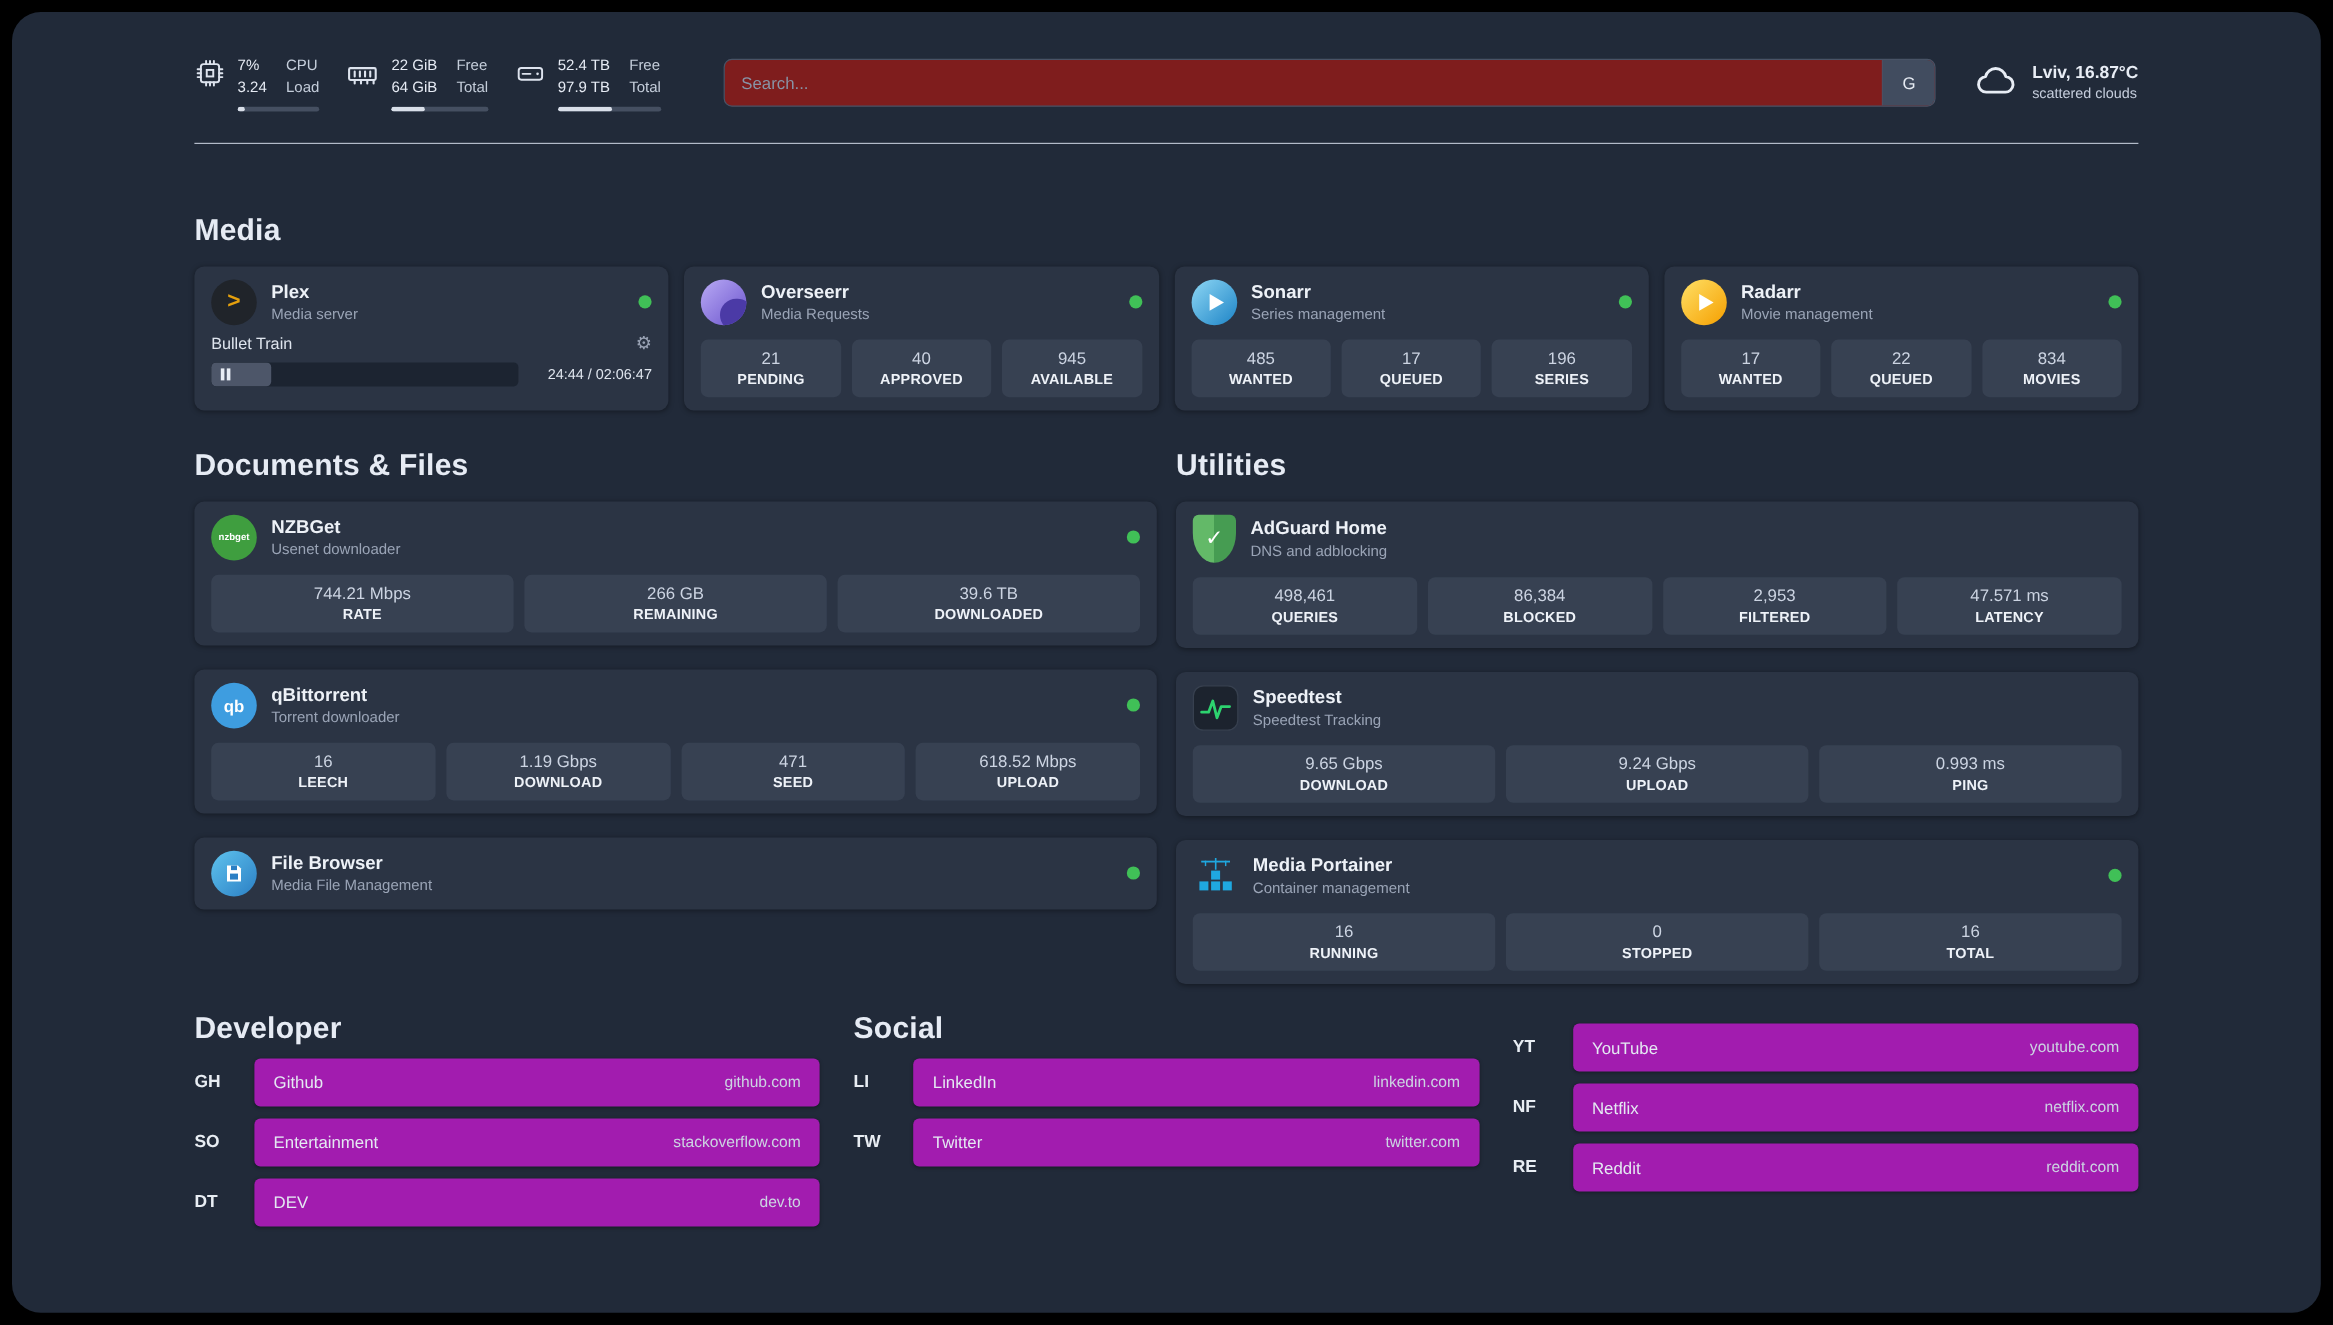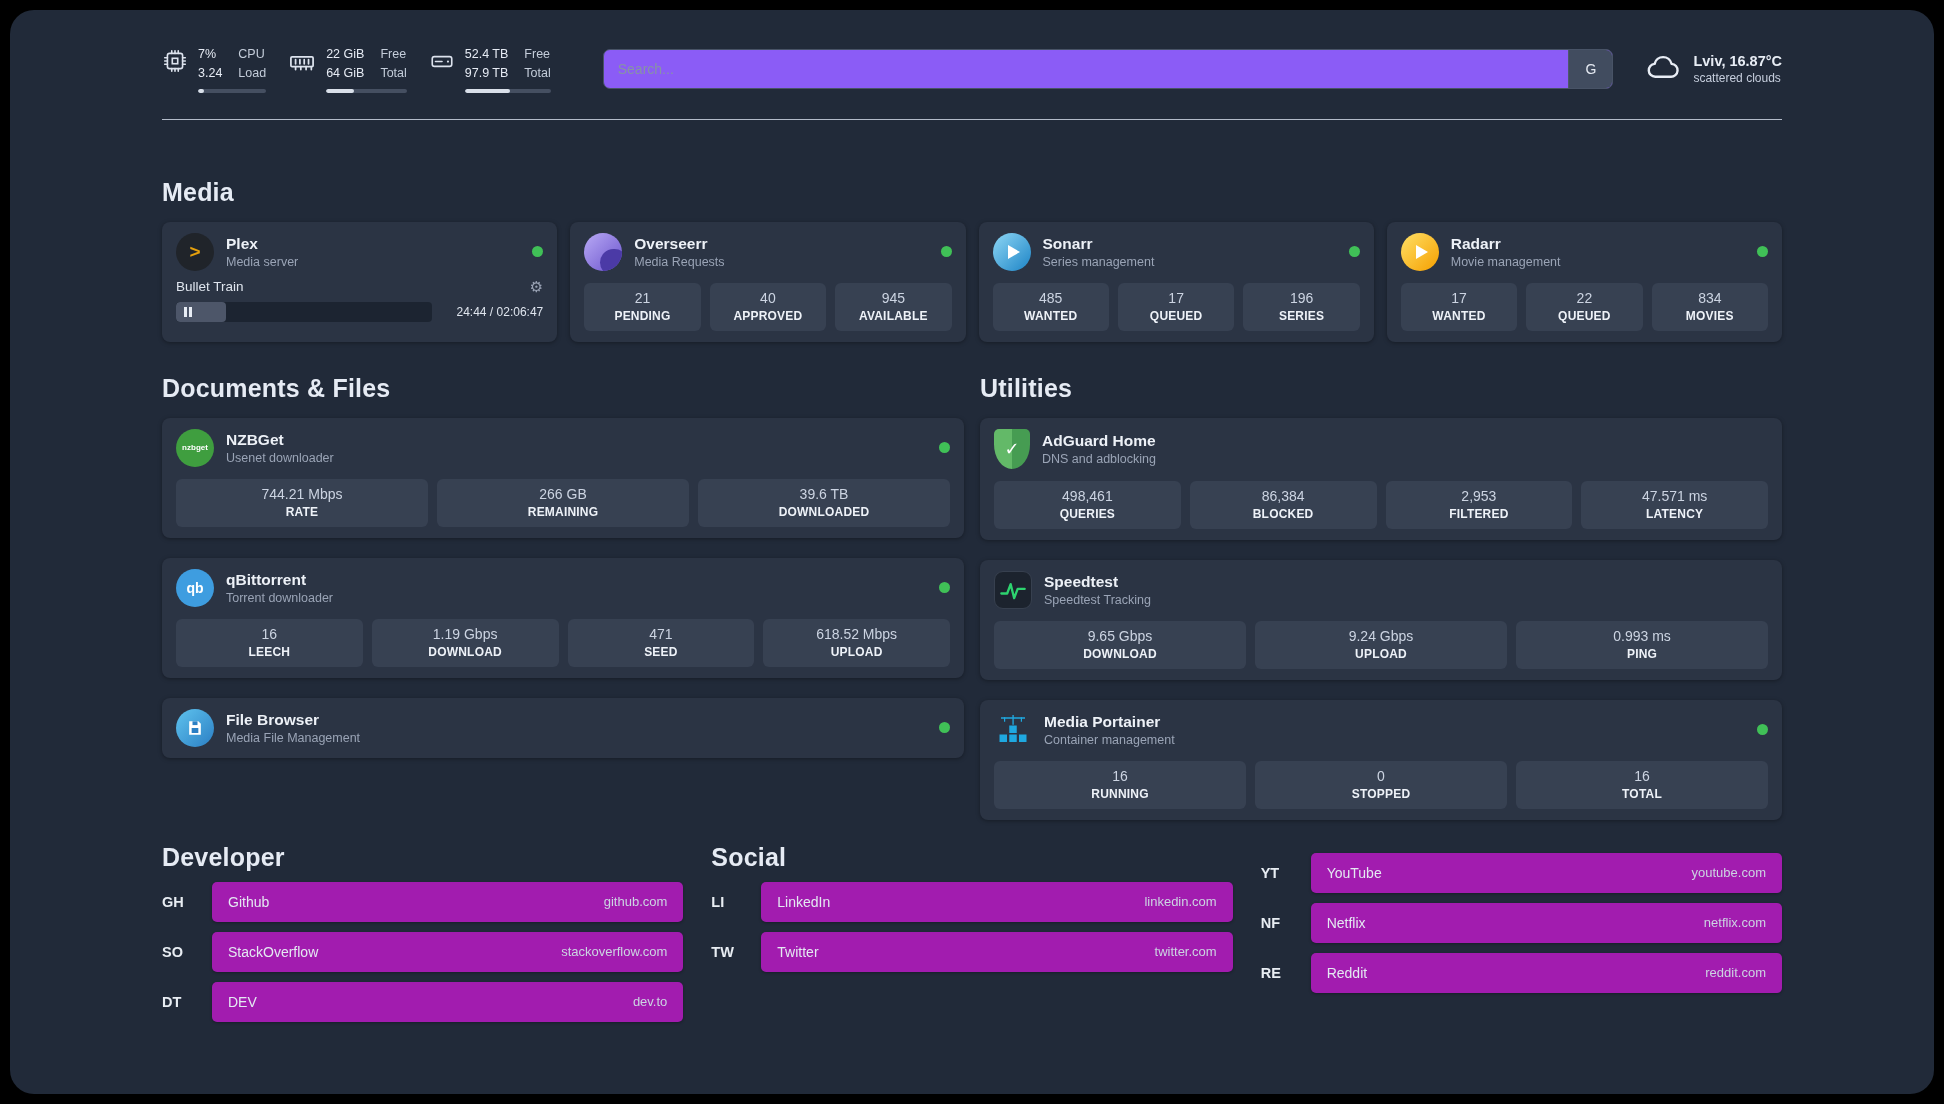--- a/index.html
+++ b/index.html
@@ -13,21 +13,21 @@
   .metric { display:flex; align-items:flex-start; gap:10px; margin-right:22px; }
   .m-icon { color:#dde3ee; margin-top:2px; }
   .m-rows { display:flex; gap:16px; }
   .m-col { display:flex; flex-direction:column; gap:2px; font-size:12.5px; line-height:1.35; }
   .m-vals { color:#e6ebf4; }
   .m-labels { color:#c4cdda; }
   .m-bar { height:4px; border-radius:2px; background:#454f61; margin-top:7px; position:relative; overflow:hidden; }
   .m-bar-fill { position:absolute; left:0; top:0; bottom:0; background:#d9dfe9; border-radius:2px; }
 
   .search { flex:1; position:relative; margin:0 32px 0 30px; height:40px; }
-  .search input { width:100%; height:100%; background:#8b5cf6; border:1px solid #485366;
+  .search input { width:100%; height:100%; background:#7f1d1d; border:1px solid #485366;
     border-radius:7px; color:#dfe5ee; font-size:14px; padding:0 58px 0 14px; outline:none;
     font-family:inherit; }
   .search input::placeholder { color:#8893a6; }
   .search .go { position:absolute; right:1px; top:1px; bottom:1px; width:44px; background:#414c5f;
     border:none; border-left:1px solid #4d586c; border-radius:0 6px 6px 0; color:#e6ebf3;
     font-size:14px; cursor:pointer; font-family:inherit; }
 
   .weather { display:flex; align-items:center; gap:12px; color:#e8edf5; }
   .w-lines { display:flex; flex-direction:column; gap:2px; }
   .w-loc { font-size:14.5px; font-weight:600; }
@@ -478,21 +478,21 @@
           <div class="bm-row">
             <span class="bm-abbr">GH</span>
             <a class="bm-pill">
               <span class="bm-name">Github</span>
               <span class="bm-url">github.com</span>
             </a>
           </div>
           <div class="bm-row">
             <span class="bm-abbr">SO</span>
             <a class="bm-pill">
-              <span class="bm-name">StackOverflow</span>
+              <span class="bm-name">Entertainment</span>
               <span class="bm-url">stackoverflow.com</span>
             </a>
           </div>
           <div class="bm-row">
             <span class="bm-abbr">DT</span>
             <a class="bm-pill">
               <span class="bm-name">DEV</span>
               <span class="bm-url">dev.to</span>
             </a>
           </div>

